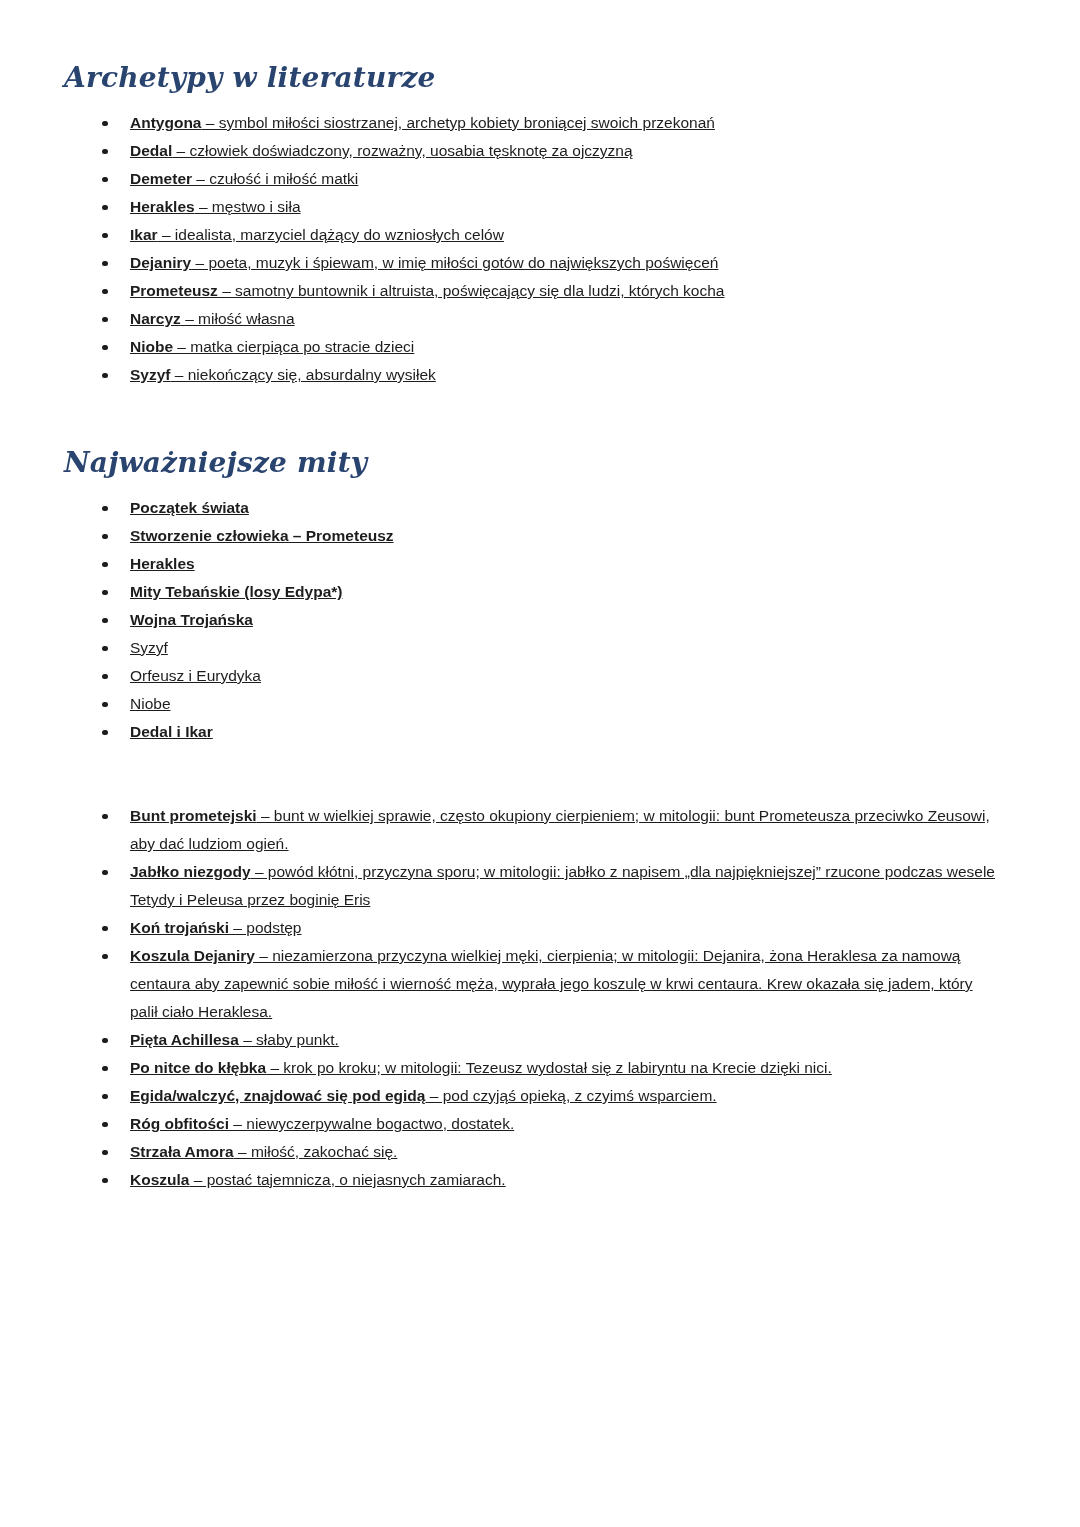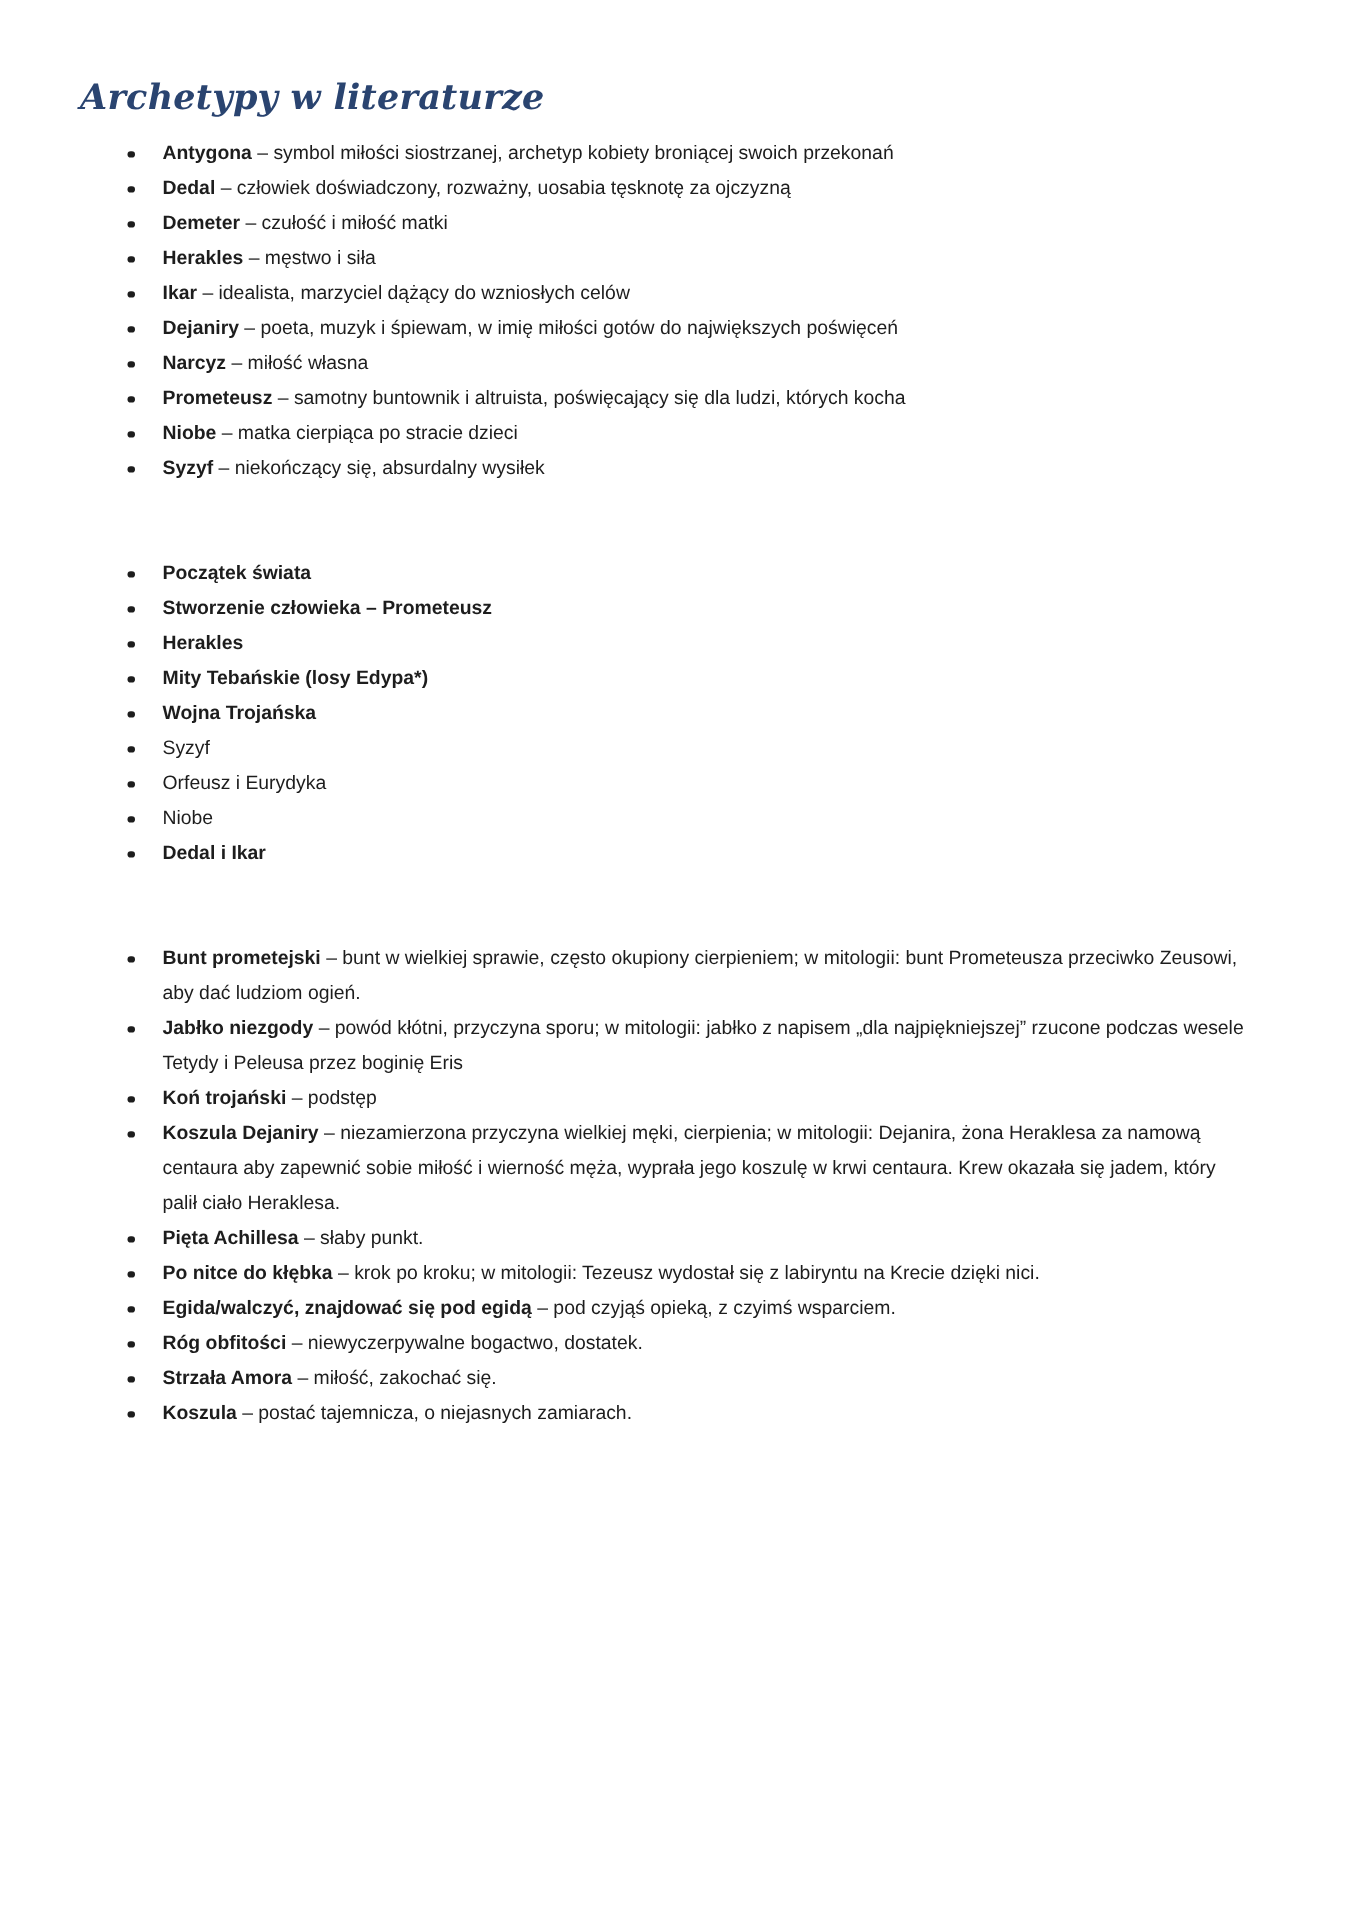--- a/index.html
+++ b/index.html
@@ -33,20 +33,21 @@
     line-height: 1.25;
     color: #2a4470;
     letter-spacing: 0.2px;
     margin-bottom: 14px;
   }
 
   ul.bullet-list {
     list-style: none;
     margin: 0;
     padding: 0;
+    text-decoration: underline;
   }
 
   ul.bullet-list li {
     position: relative;
     padding-left: 66px;
     padding-right: 12px;
     font-size: 15.5px;
     line-height: 28px;
     color: #1d1d1d;
   }
@@ -88,31 +89,32 @@
         <li><span class="term">Dedal</span><span class="desc"> – człowiek doświadczony, rozważny, uosabia tęsknotę za ojczyzną</span></li>
 
         <li><span class="term">Demeter</span><span class="desc"> – czułość i miłość matki</span></li>
 
         <li><span class="term">Herakles</span><span class="desc"> – męstwo i siła</span></li>
 
         <li><span class="term">Ikar</span><span class="desc"> – idealista, marzyciel dążący do wzniosłych celów</span></li>
 
         <li><span class="term">Dejaniry</span><span class="desc"> – poeta, muzyk i śpiewam, w imię miłości gotów do największych poświęceń</span></li>
 
+        <li><span class="term">Prometeusz</span><span class="desc"> – samotny buntownik i altruista, poświęcający się dla ludzi, których kocha</span></li>
+
         <li><span class="term">Narcyz</span><span class="desc"> – miłość własna</span></li>
-
-        <li><span class="term">Prometeusz</span><span class="desc"> – samotny buntownik i altruista, poświęcający się dla ludzi, których kocha</span></li>
 
         <li><span class="term">Niobe</span><span class="desc"> – matka cierpiąca po stracie dzieci</span></li>
 
         <li><span class="term">Syzyf</span><span class="desc"> – niekończący się, absurdalny wysiłek</span></li>
       </ul>
   </section>
 
   <section class="doc-section">
+    <h2 class="section-title">Najważniejsze mity</h2>
     <ul class="bullet-list">
 
         <li><span class="term">Początek świata</span><span class="desc"></span></li>
 
         <li><span class="term">Stworzenie człowieka – Prometeusz</span><span class="desc"></span></li>
 
         <li><span class="term">Herakles</span><span class="desc"></span></li>
 
         <li><span class="term">Mity Tebańskie (losy Edypa*)</span><span class="desc"></span></li>
 

